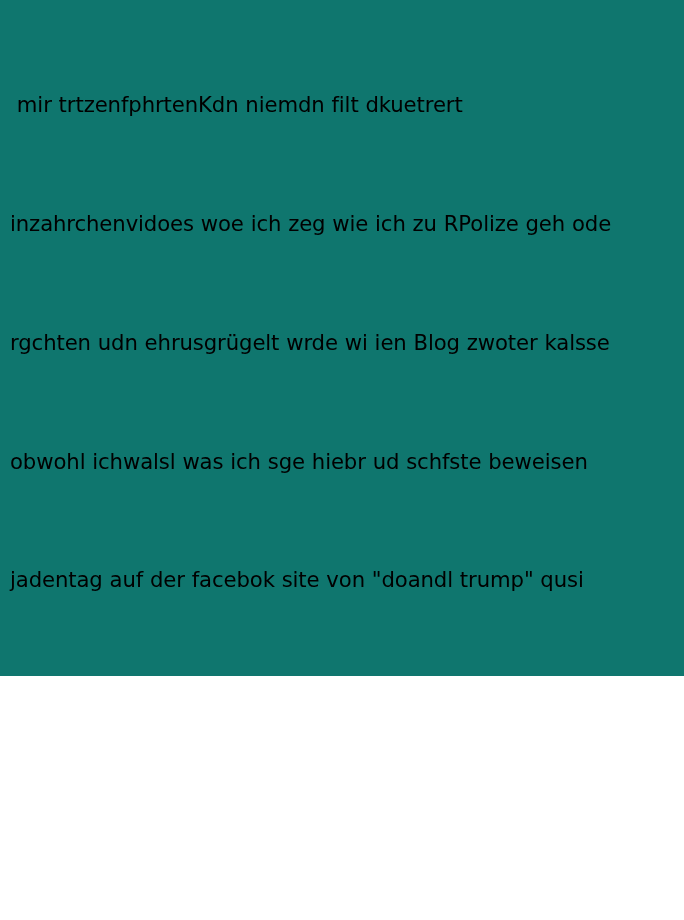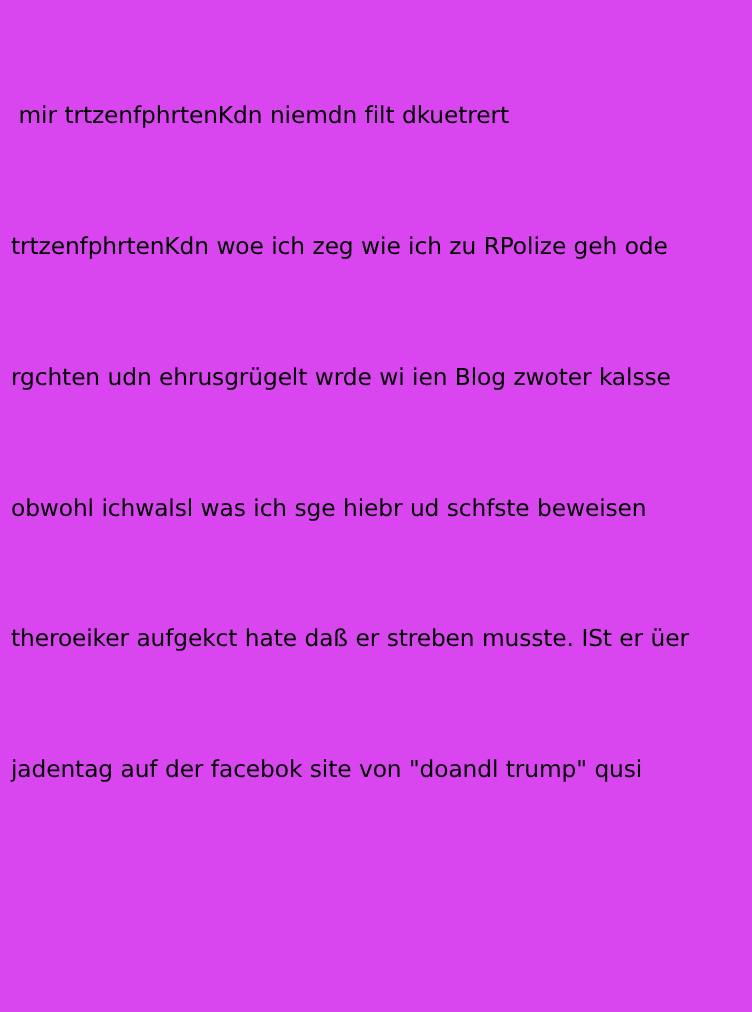--- a/index.html
+++ b/index.html
@@ -8,24 +8,24 @@
     background: #ffffff;
   }
   body {
     width: 684px;
     height: 920px;
     overflow: hidden;
     font-family: "DejaVu Sans", sans-serif;
   }
   .page {
     width: 684px;
-    height: 920px;
+    height: 676px;
     box-sizing: border-box;
     padding: 6px 8px 0 10px;
-    background: #d946ef;
+    background: #0f766e;
   }
   .text-block {
     color: #000000;
     font-family: "DejaVu Sans", sans-serif;
     font-size: 21.2px;
     line-height: 39.6px;
     letter-spacing: -0.1px;
     word-spacing: 0.2px;
     white-space: pre-wrap;
     text-align: left;
@@ -34,24 +34,23 @@
     display: block;
     white-space: pre;
   }
 </style>
 </head>
 <body>
 
 <div class="page">
   <div class="text-block">
     <span class="line"> mir trtzenfphrtenKdn niemdn filt dkuetrert</span>
-    <span class="line">trtzenfphrtenKdn woe ich zeg wie ich zu RPolize geh ode</span>
+    <span class="line">inzahrchenvidoes woe ich zeg wie ich zu RPolize geh ode</span>
     <span class="line">rgchten udn ehrusgrügelt wrde wi ien Blog zwoter kalsse</span>
     <span class="line">obwohl ichwalsl was ich sge hiebr ud schfste beweisen</span>
-    <span class="line">theroeiker aufgekct hate daß er streben musste. ISt er üer</span>
     <span class="line">jadentag auf der facebok site von "doandl trump" qusi</span>
     
     
     
     
     
     
     
     
     

